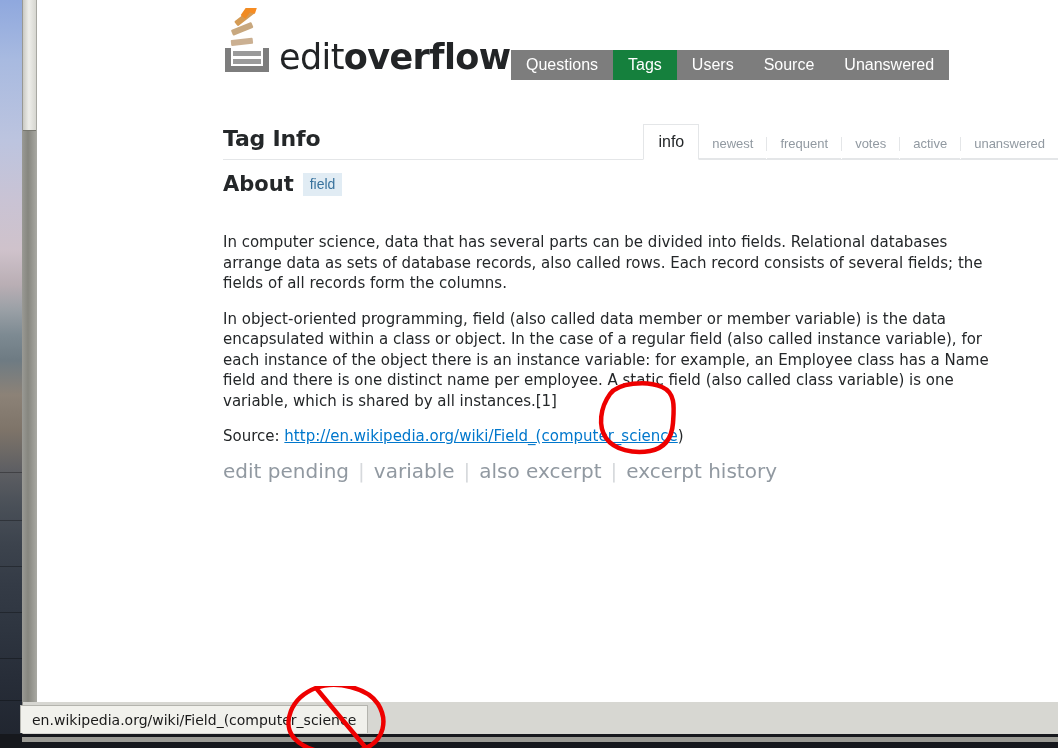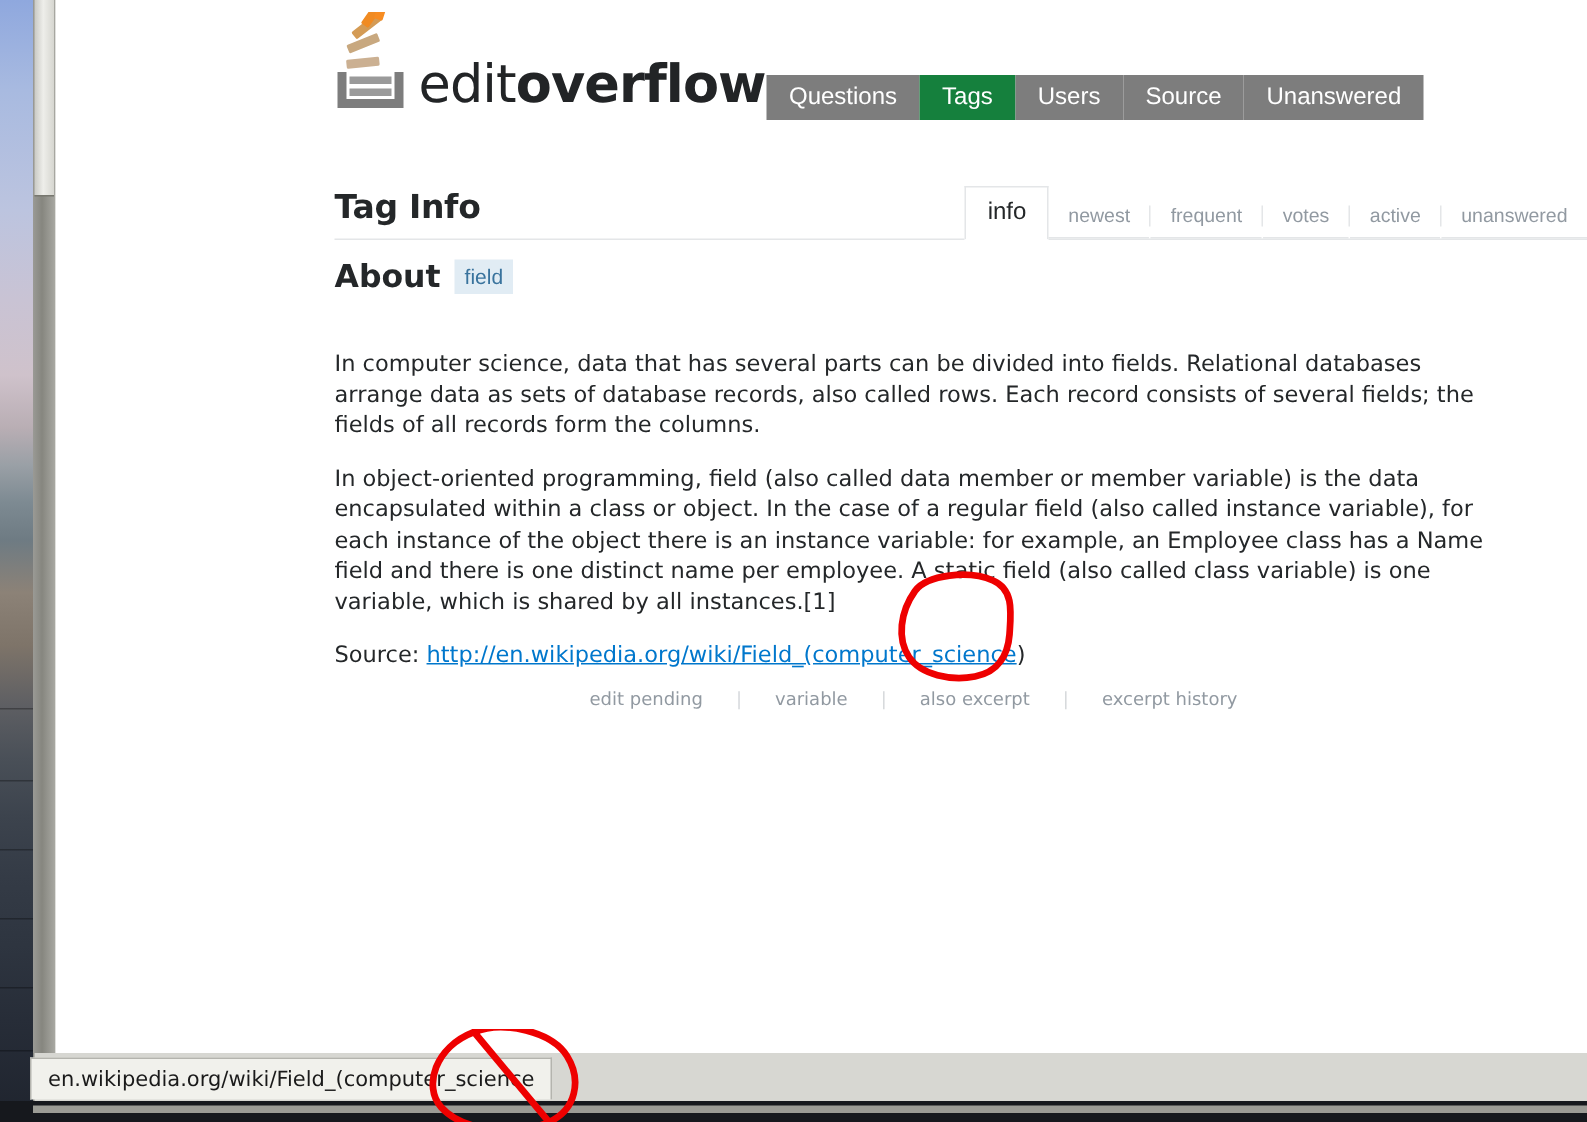--- a/index.html
+++ b/index.html
@@ -242,26 +242,25 @@
   }
   #source-link {
     color: #0077cc;
     text-decoration: underline;
     cursor: pointer;
   }
 
   #excerpt-actions {
     display: flex;
     align-items: center;
-    gap: 22px;
-    font-size: 12px;
+    gap: 9px;
+    font-size: 20px;
     color: #9199a1;
     font-family: "DejaVu Sans", sans-serif;
     margin-top: 4px;
-    justify-content: center;
   }
   #excerpt-actions .act-link {
     color: #9199a1;
     text-decoration: none;
     cursor: pointer;
   }
   #excerpt-actions .act-sep { color: #d6d9dc; }
 
   
   #status-bar {

